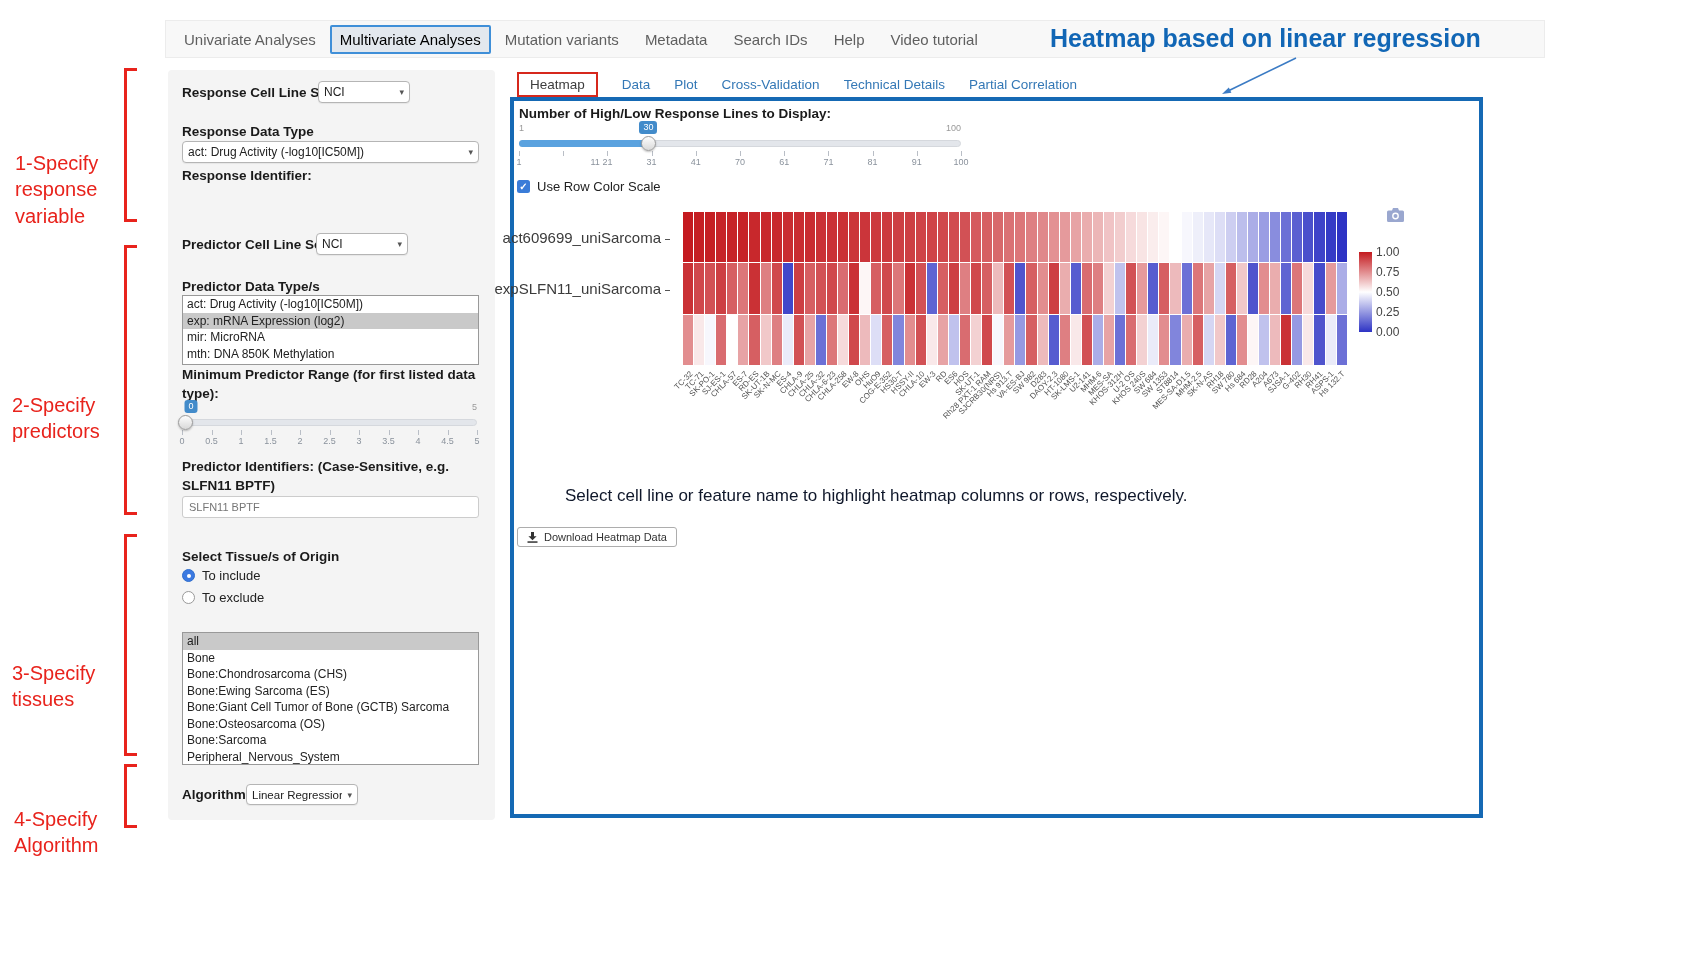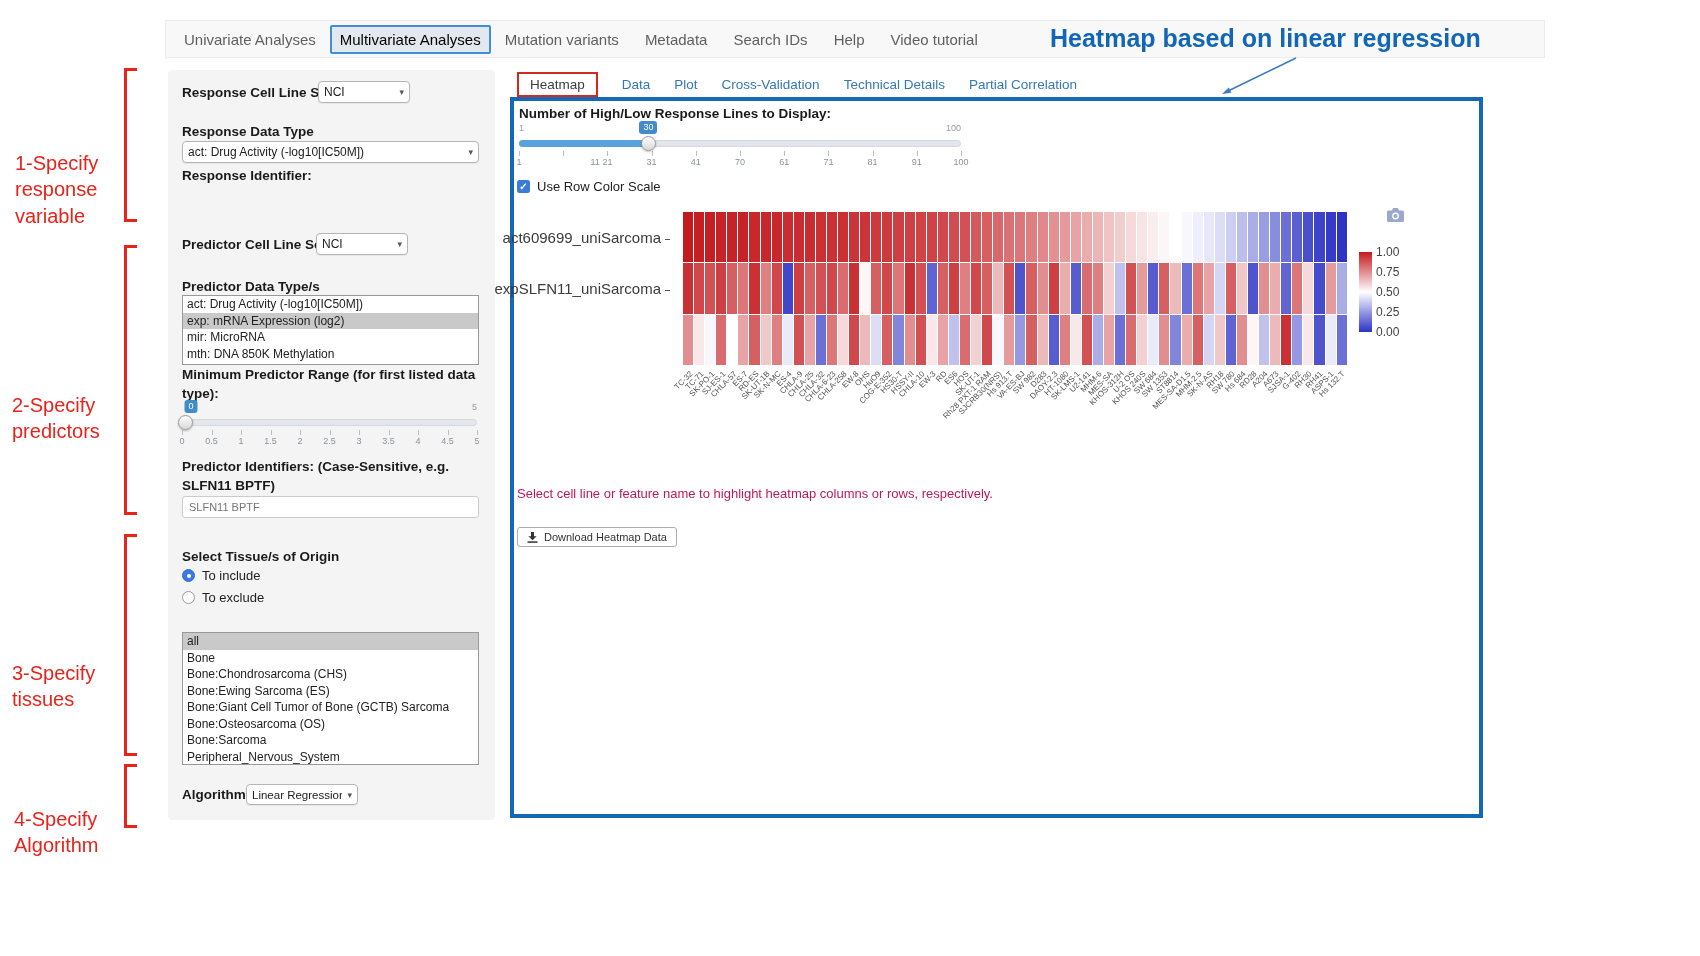--- a/index.html
+++ b/index.html
@@ -61,21 +61,21 @@
   .hm-grid{display:flex;flex-direction:column;gap:1px;}
   .heat-row{flex:1;display:flex;gap:1px;}
   .heat-cell{flex:1;}
   .hm-rowlabel{position:absolute;right:8px;width:100%;text-align:right;font-size:15px;color:#3b3b3b;
                height:51px;line-height:51px;white-space:nowrap;cursor:pointer;}
   .hm-rowlabel::after{content:"";display:inline-block;width:5px;height:1px;background:#555;
                       vertical-align:middle;margin-left:4px;}
   .hm-collabel{position:absolute;width:130px;text-align:right;font-size:8px;color:#555;line-height:1;
                transform-origin:100% 0;transform:rotate(-45deg);white-space:nowrap;cursor:pointer;}
   .cb-lab{position:absolute;left:17px;font-size:12px;color:#444;transform:translateY(-50%);white-space:nowrap;}
-  .hint{font-size:13px;color:#be185d;white-space:nowrap;}
+  .hint{font-size:17px;color:#0f172a;white-space:nowrap;margin-left:48px;}
   .dl-btn{display:inline-flex;align-items:center;gap:6px;border:1px solid #adadad;border-radius:3px;
           background:#fff;padding:3px 9px;font-size:11px;color:#333;cursor:pointer;white-space:nowrap;}
 </style>
 </head>
 <body>
 
 <div class="screen">
 
   <div class="abs topnav">
       <div class="nav-item">Univariate Analyses</div>

